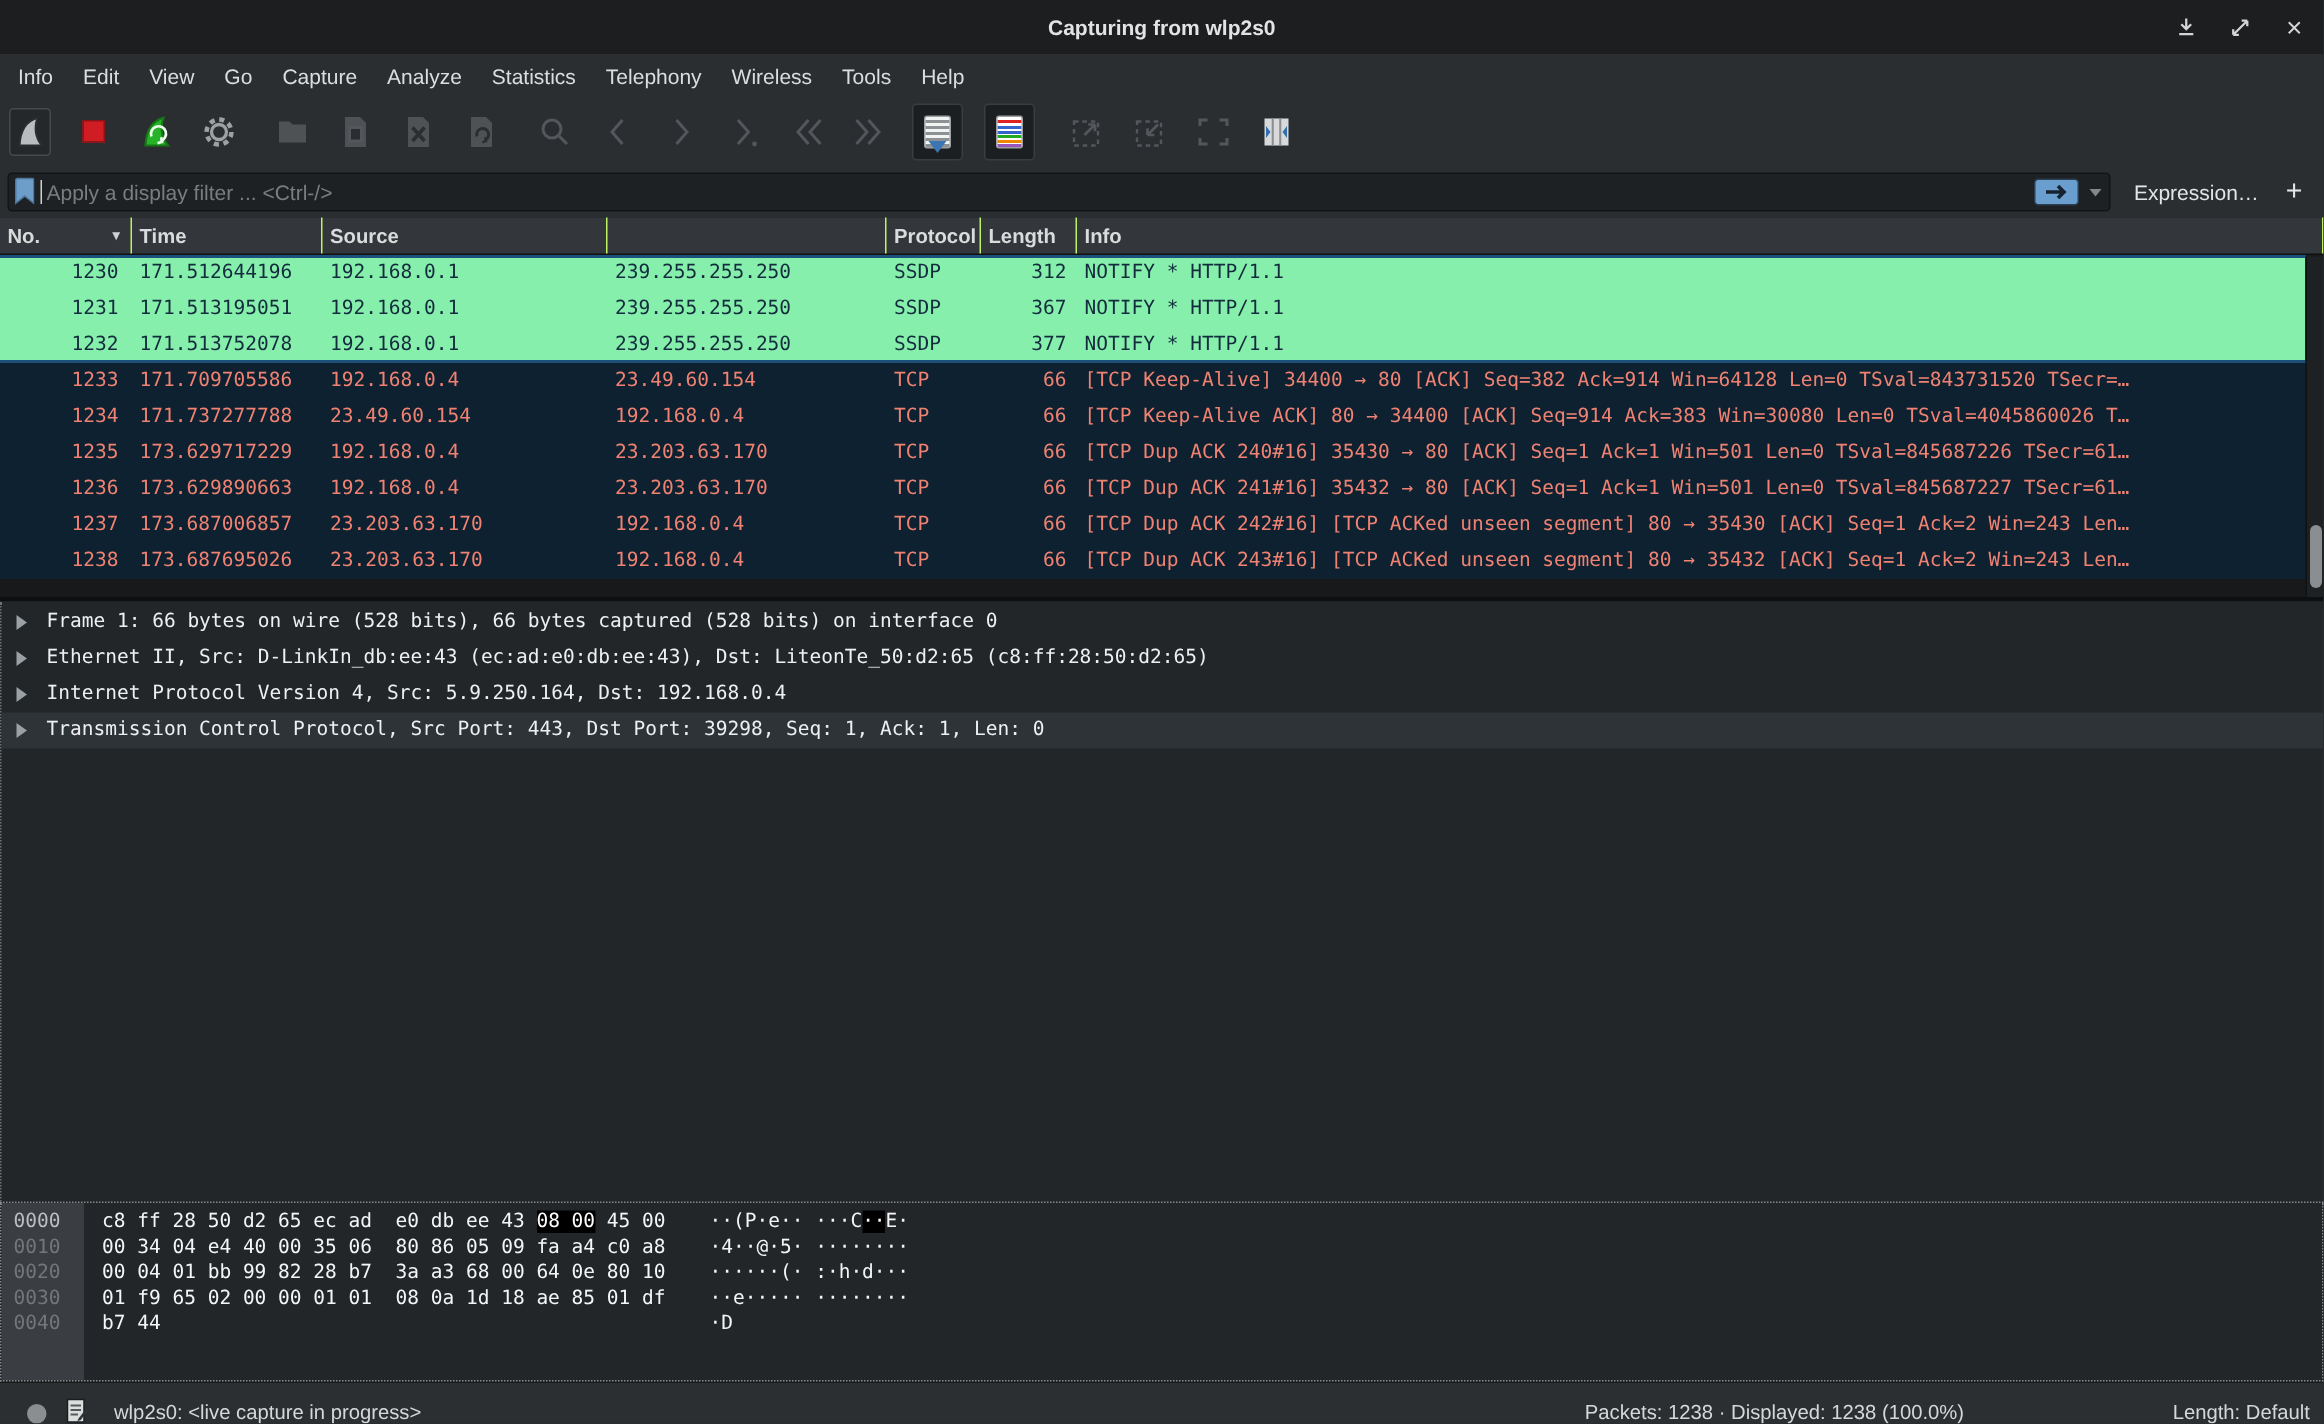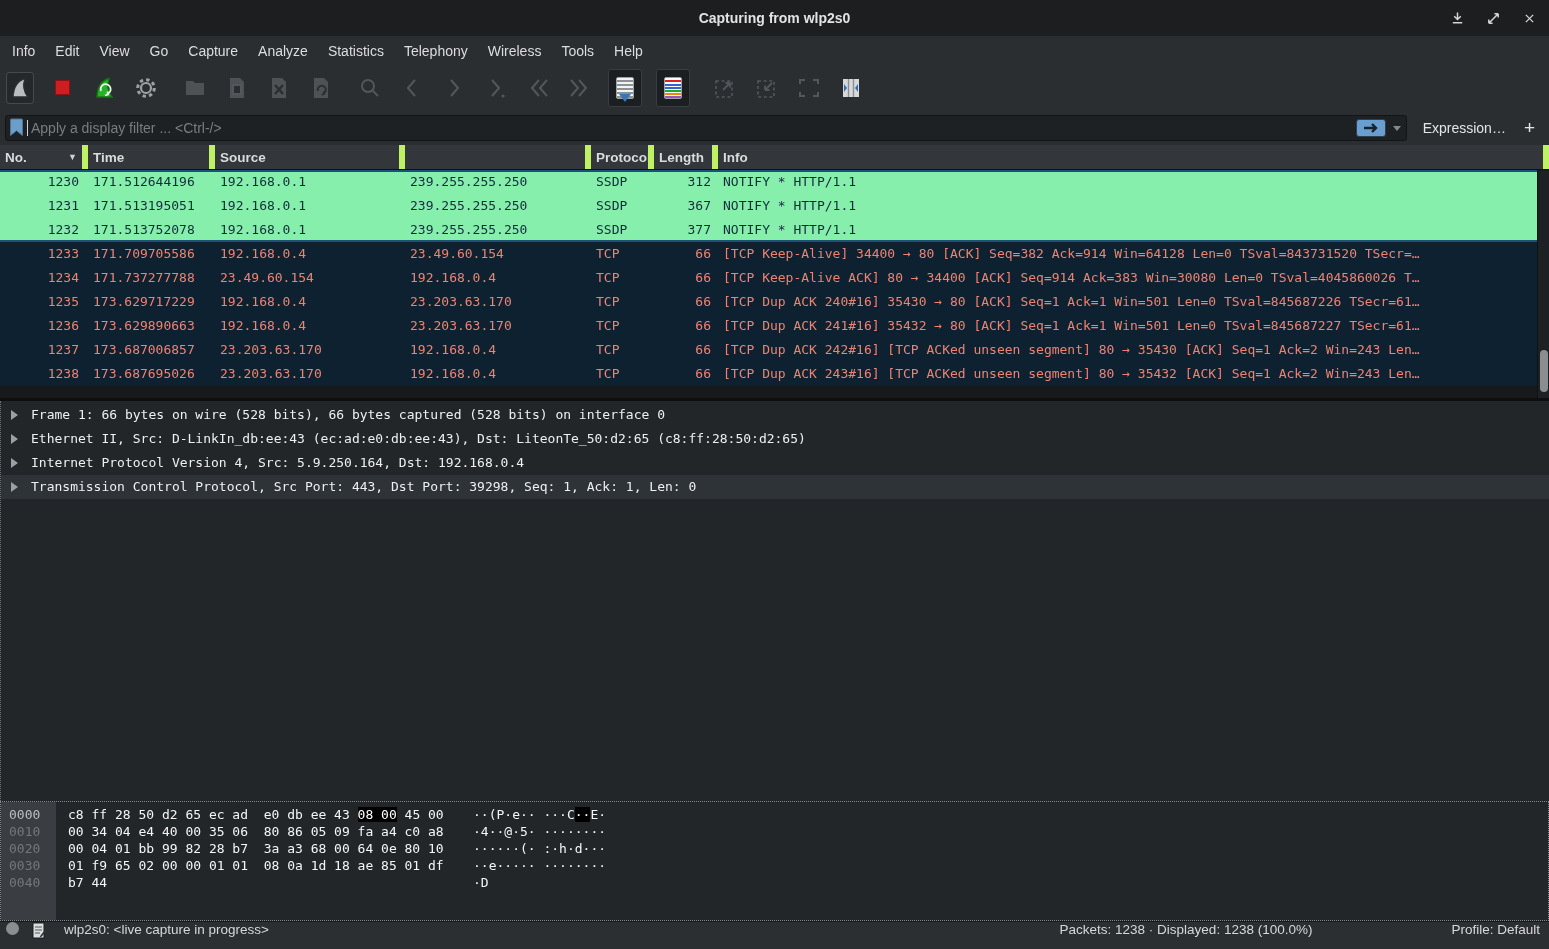--- a/index.html
+++ b/index.html
@@ -53,21 +53,21 @@
   .apply-caret { width:0; height:0; border:4px solid transparent; border-top:5px solid #85888b;
                  margin:6px 2px 0 7px; flex:none; cursor:pointer; }
   .expression { color:#e3e4e5; font-size:14px; margin:0 4px 0 16px; cursor:pointer; }
   .plusbtn { color:#e3e4e5; font-size:19px; margin:0 6px 0 14px; cursor:pointer; line-height:1; }
 
   
   .packet-list { flex:none; display:flex; flex-direction:column; position:relative;
                  background:#17191b; }
   .pl-header { height:25px; background:#33373b; display:flex; border-bottom:1px solid #0f1113;
                font-size:13.5px; font-weight:bold; color:#d9dbdc; flex:none; }
-  .hcell { display:flex; align-items:center; padding-left:5px; border-right:6px solid #bef264;
+  .hcell { display:flex; align-items:center; padding-left:5px; border-right:1px solid #bef264;
            overflow:hidden; white-space:nowrap; cursor:pointer; }
   .sortmark { margin-left:auto; margin-right:5px; font-size:9px; color:#cfd1d2; }
   .c-no{width:88px;flex:none;} .c-time{width:127px;flex:none;} .c-src{width:190px;flex:none;}
   .c-dst{width:186px;flex:none;} .c-proto{width:63px;flex:none;} .c-len{width:64px;flex:none;}
   .c-info{flex:1;}
   .pl-body { height:216px; flex:none; font-family:"DejaVu Sans Mono","Liberation Mono",monospace;
              font-size:13px; width:1537px; overflow:hidden; }
   .prow { height:24px; display:flex; line-height:24px; cursor:default; }
   .prow .cell { padding-left:5px; overflow:hidden; white-space:nowrap; }
   .prow .cell.c-no { text-align:right; padding-right:9px; padding-left:0; }
@@ -101,21 +101,21 @@
   .hex-rows { position:relative; padding-top:4px; }
   .hrow { height:17px; line-height:17px; display:flex; white-space:pre; color:#f4f5f6; cursor:text; }
   .offset { width:55px; flex:none; padding-left:8px; color:#74777a; }
   .offset.active { color:#bcbfc1; }
   .hexcol { width:405px; flex:none; margin-left:12px; }
   .asccol { }
   .hl { background:#000000; color:#ffffff; }
 
   
   .statusbar { height:28px; background:#2b2f32; border-top:1px solid #17191b;
-               display:flex; align-items:flex-start; padding:0 9px 0 6px;
+               display:flex; align-items:flex-end; padding:0 9px 0 18px;
                font-size:13.5px; color:#d6d7d8; flex:none; }
   .expert-dot { width:13px; height:13px; border-radius:50%; background:#8a8e91; flex:none; cursor:pointer; }
   .capfile-ic { margin-left:13px; flex:none; cursor:pointer; display:flex; }
   .sb-left-text { margin-left:17px; white-space:nowrap; }
   .sb-spacer { flex:1; }
   .sb-packets { white-space:nowrap; }
   .sb-gap { width:139px; flex:none; }
   .sb-profile { white-space:nowrap; }
 </style>
 </head>
@@ -443,16 +443,16 @@
       <svg width="15" height="17" viewBox="0 0 15 17">
           <rect x="1" y="1" width="11" height="15" fill="#dcdddd" stroke="#1b1e20"></rect>
           <path d="M3 5 h7 M3 8 h7 M3 11 h5" stroke="#55595c" stroke-width="1.2"></path>
           <path d="M13.5 7 L8.5 13.5 L7.5 15.5 L9.8 14.6 L14.5 8.5 Z" fill="#2e3336"></path>
         </svg>
     </span>
     <span class="sb-left-text">wlp2s0: &lt;live capture in progress&gt;</span>
     <span class="sb-spacer"></span>
     <span class="sb-packets">Packets: 1238 · Displayed: 1238 (100.0%)</span>
     <span class="sb-gap"></span>
-    <span class="sb-profile">Profile: Default</span>
+    <span class="sb-profile">Length: Default</span>
   </div>
 
 </div>
 
 </body></html>

